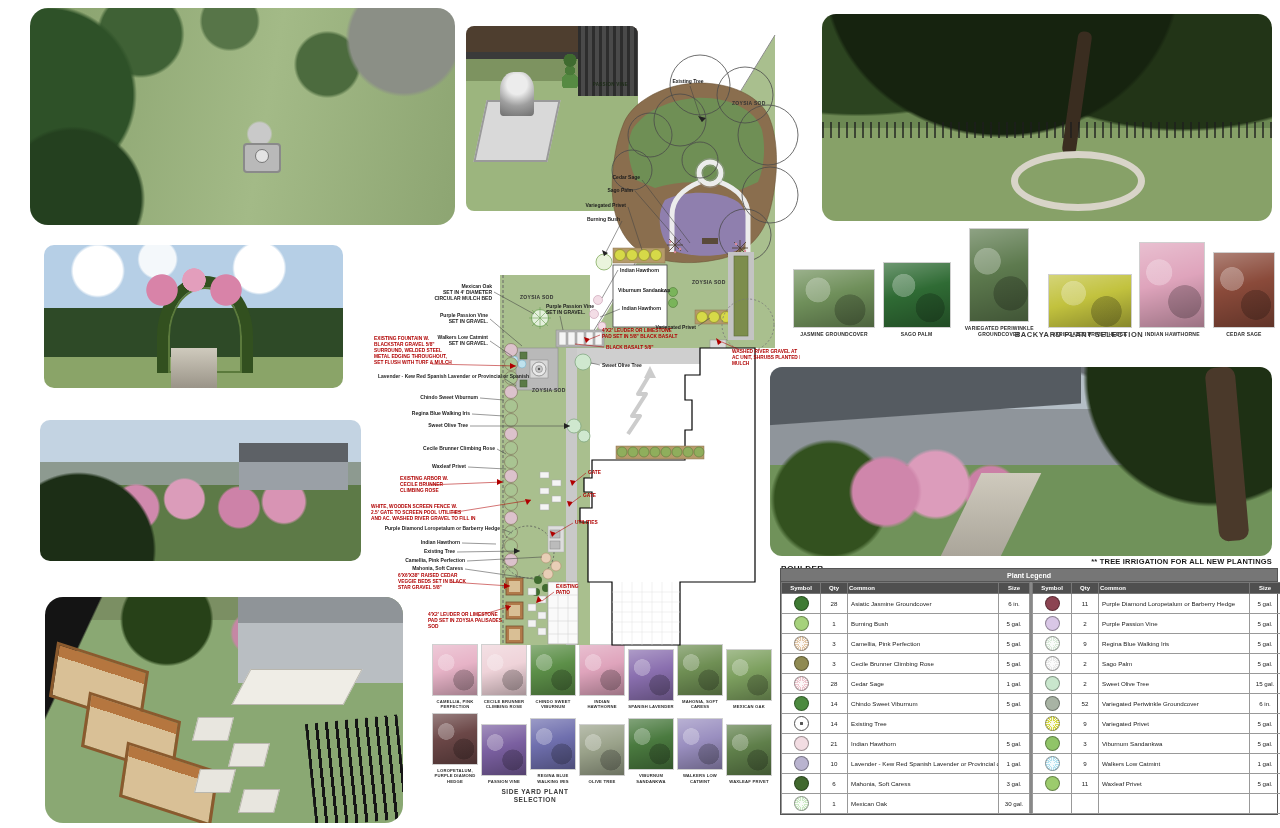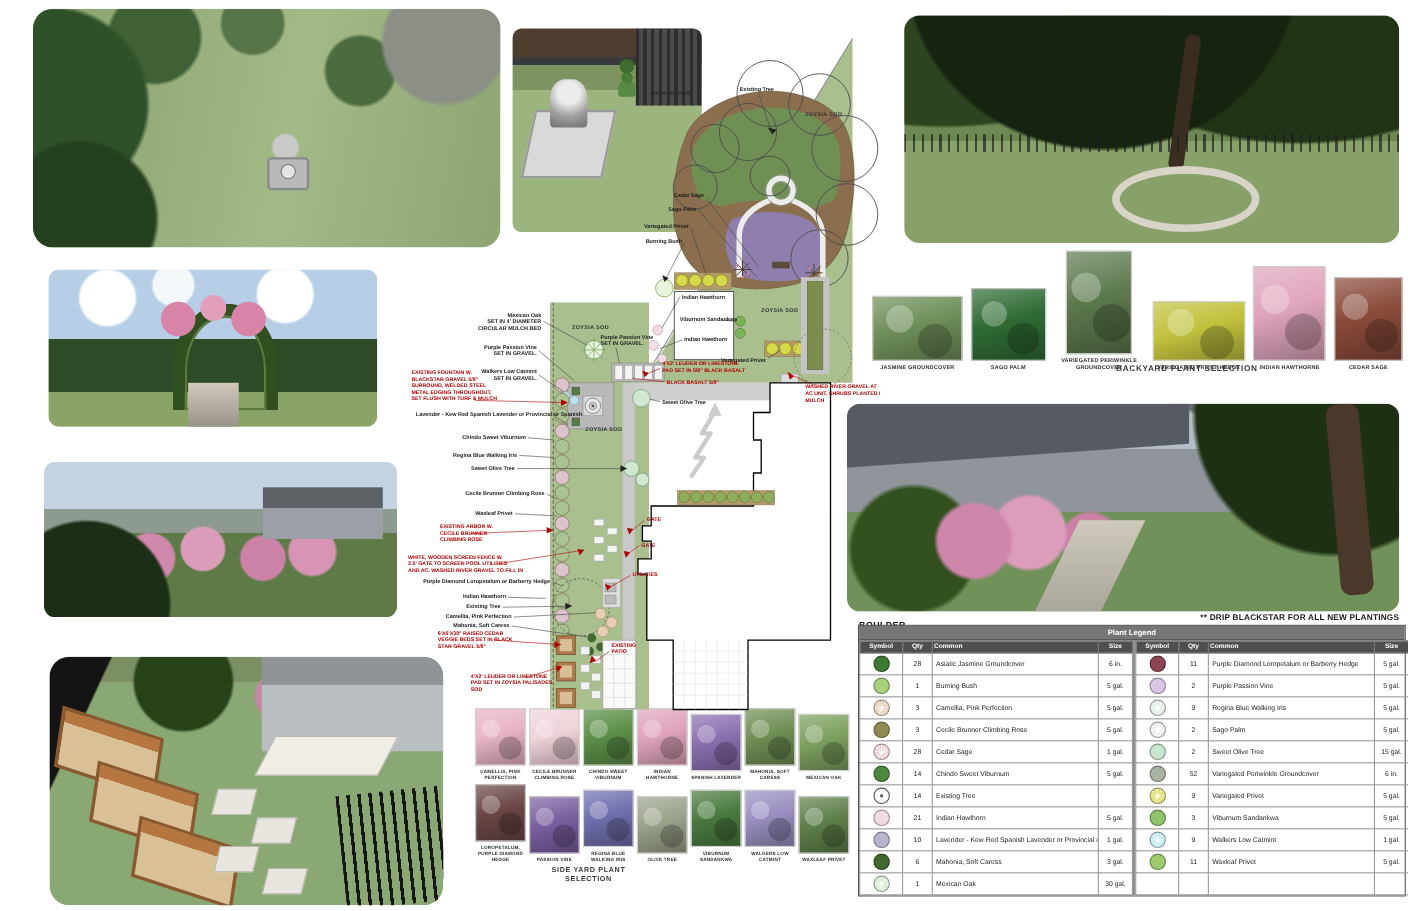--- a/index.html
+++ b/index.html
@@ -260,21 +260,21 @@
       <div class="col-item">
         <div class="ph" style="background-color: rgb(95, 127, 74);"></div>
         <div class="pl">WAXLEAF PRIVET</div>
       </div>
     </div>
   <div class="caption" style="left:436px;top:788px;width:120px;text-align:center;font-size:6.5px;line-height:1.3;">
     <div>SIDE YARD PLANT</div>
     <div>SELECTION</div>
   </div>
 
-  <div class="note-drip">** DRIP BLACKSTAR FOR ALL NEW PLANTINGS</div>
+  <div class="note-drip">** TREE IRRIGATION FOR ALL NEW PLANTINGS</div>
   <div class="note-boulder">BOULDER</div>
 
   <div class="legend">
     <div class="legend-title">Plant Legend</div>
     <div class="legend-halves">
       <table>
           <thead>
             <tr id="lh-left">
               <th class="c-sym">Symbol</th>
               <th class="c-qty">Qty</th>

